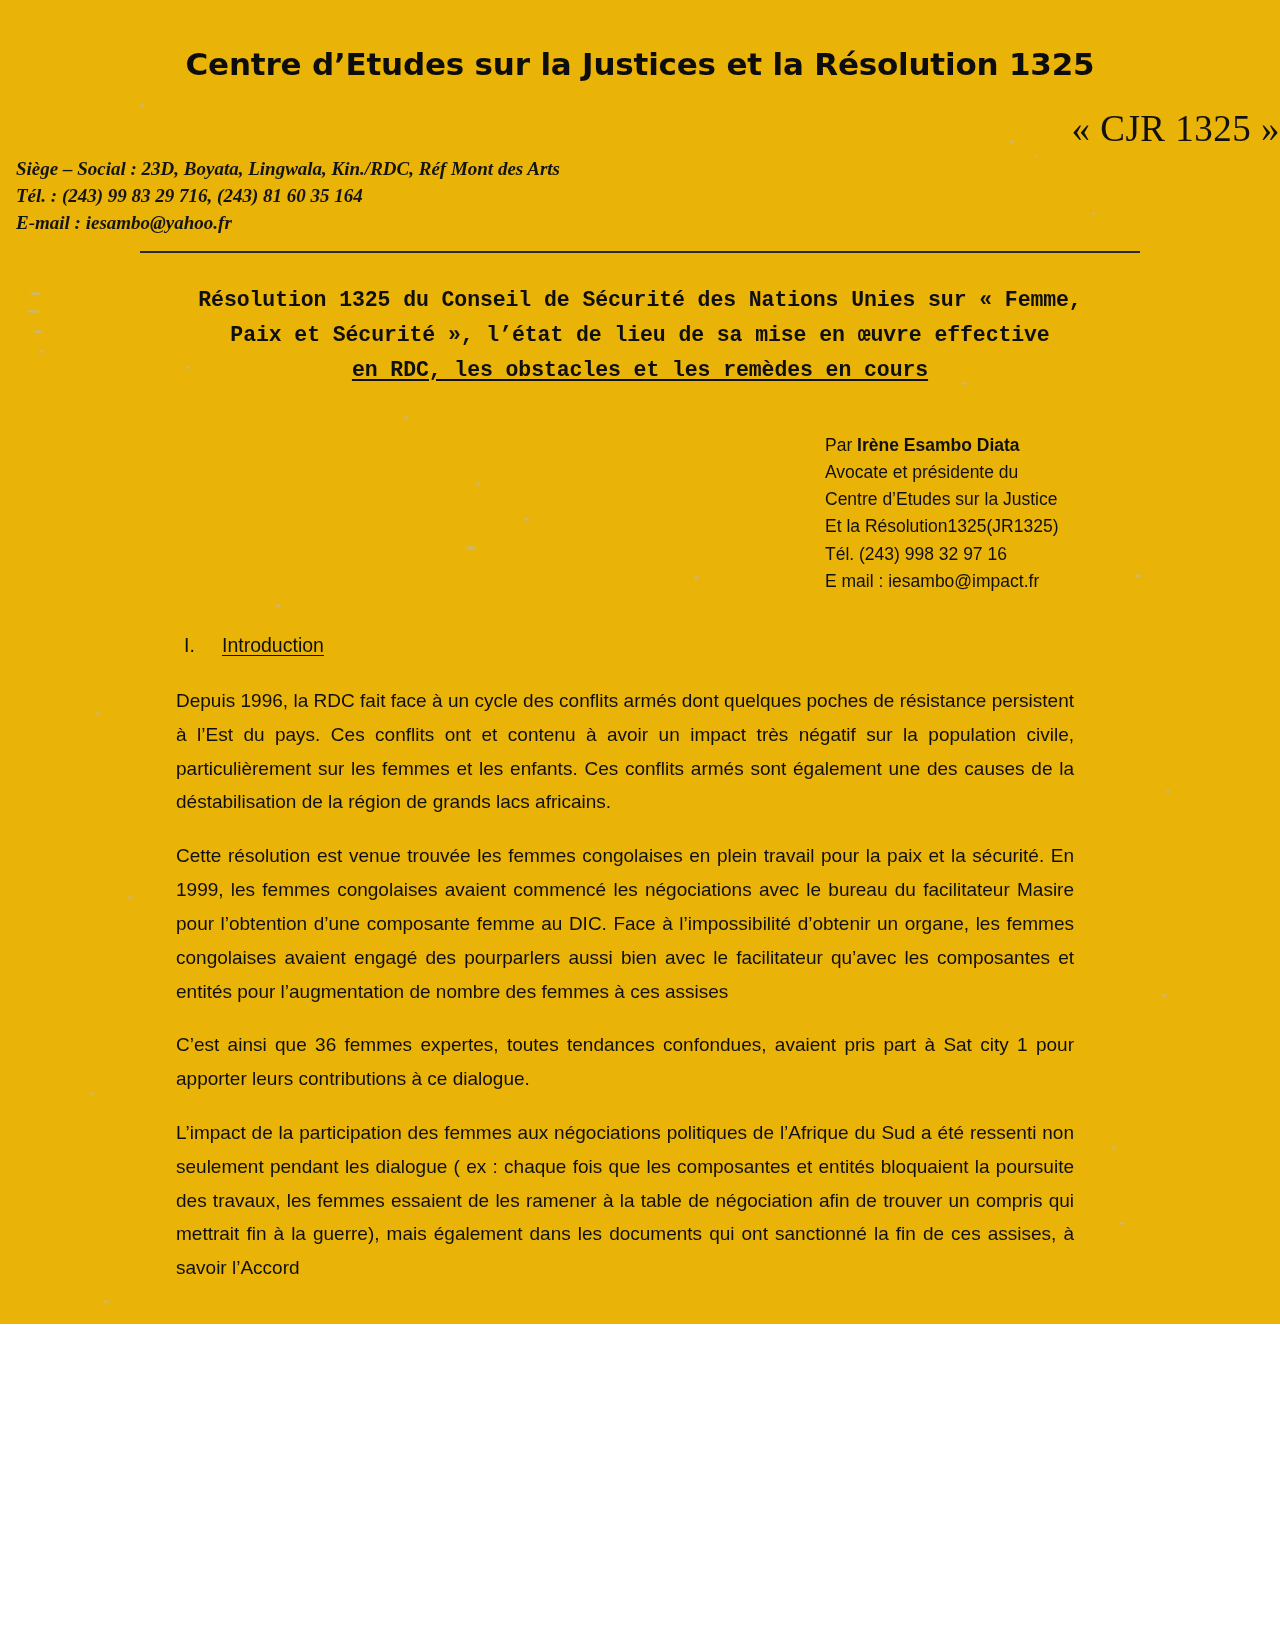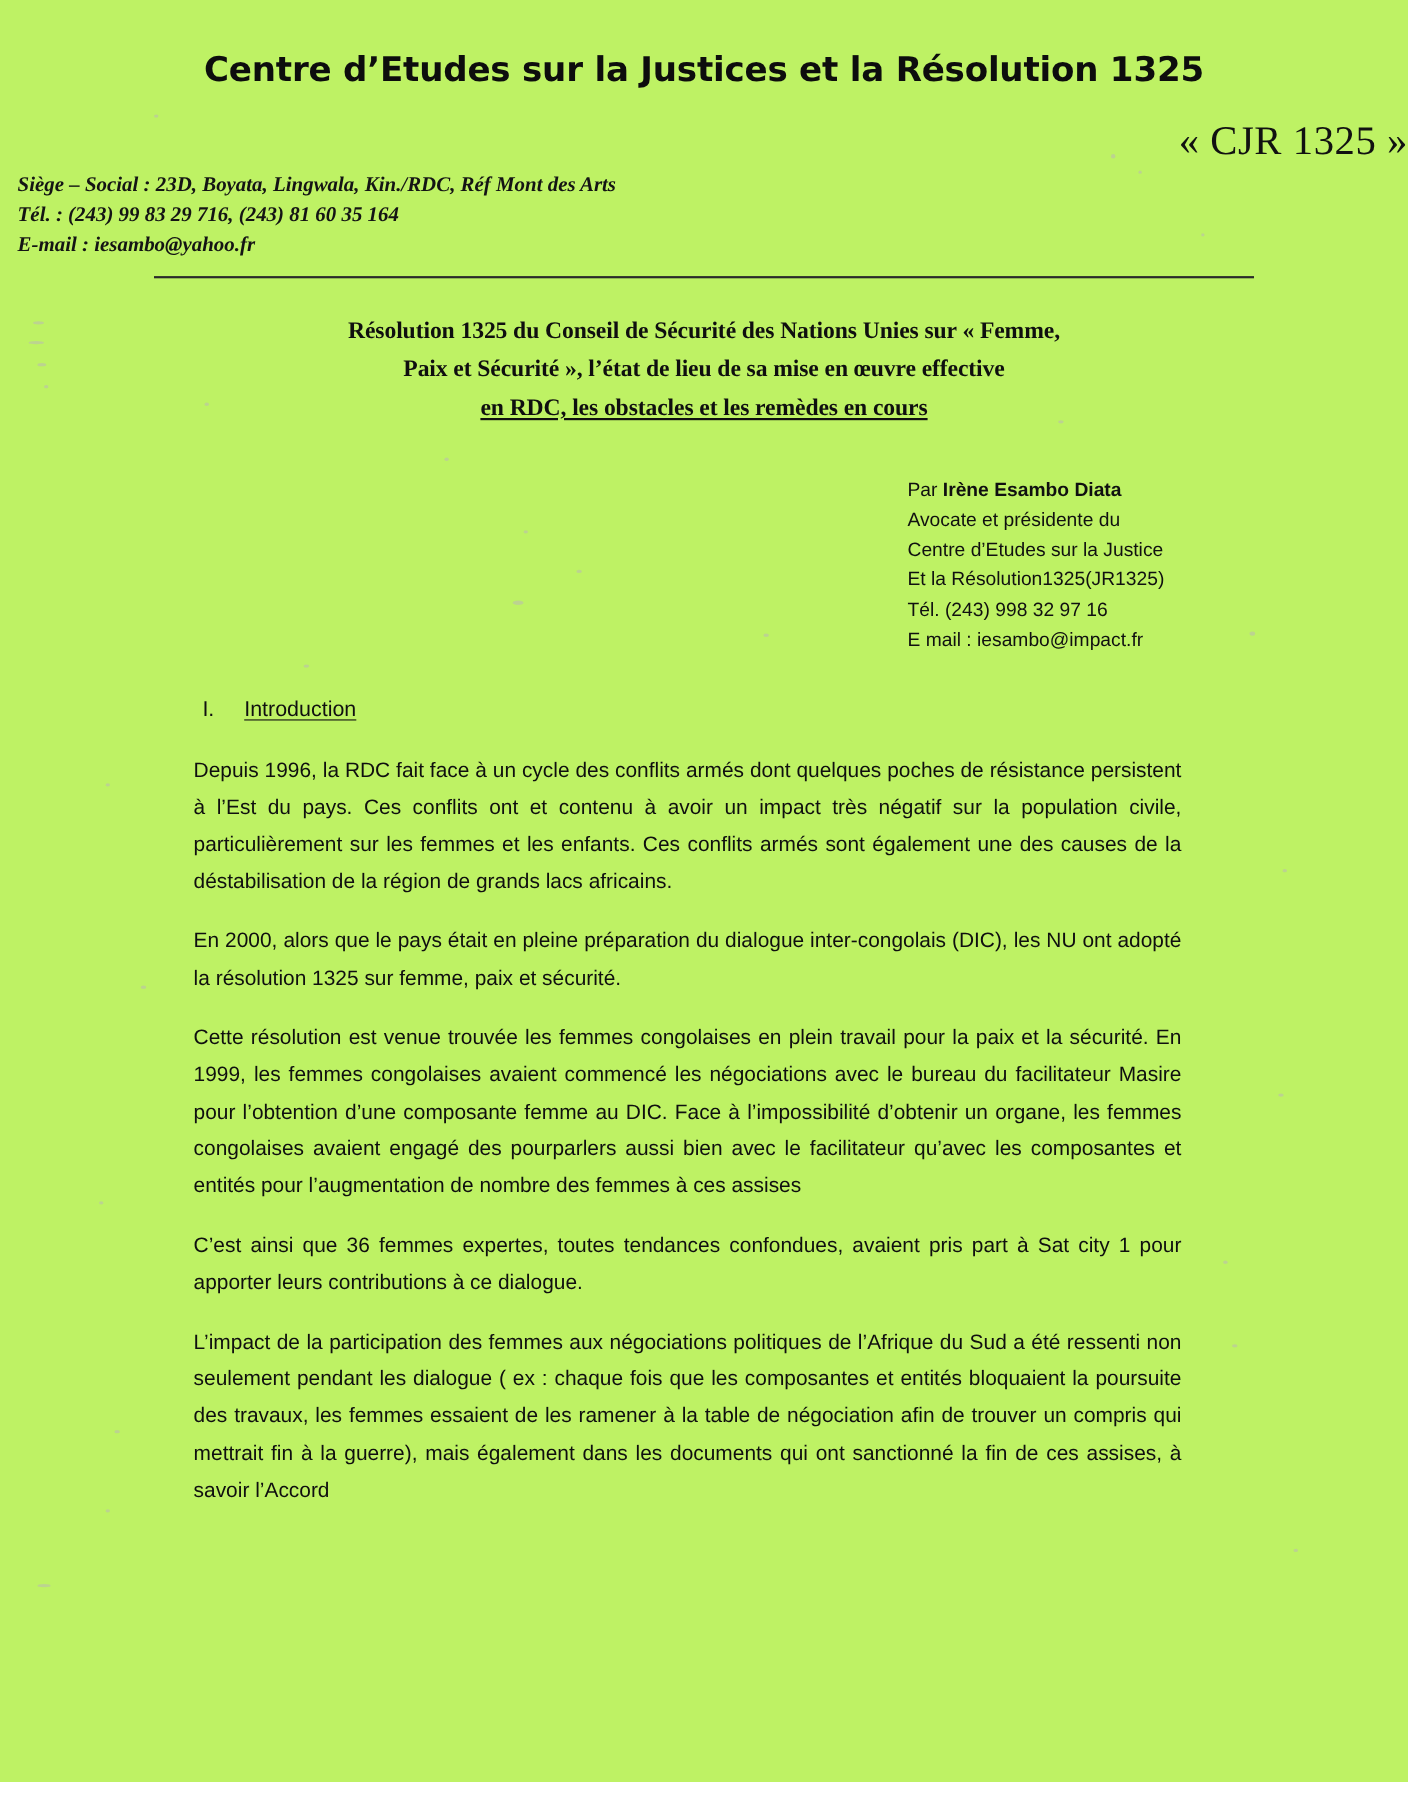--- a/index.html
+++ b/index.html
@@ -7,23 +7,23 @@
     padding: 0;
     background: #ffffff;
   }
   body {
     font-family: "Liberation Sans", sans-serif;
     color: #111111;
   }
   .page {
     position: relative;
     width: 1280px;
-    height: 1620px;
+    height: 1324px;
     margin: 0 auto;
-    background: #bef264;
+    background: #eab308;
     overflow: hidden;
   }
   
   .speckle {
     position: absolute;
     border-radius: 50%;
     background: #b9b9b4;
     opacity: .55;
     pointer-events: none;
   }
@@ -66,21 +66,21 @@
   .rule {
     border: none;
     border-top: 2px solid #2a2a2a;
     margin: 14px 140px 0 140px;
   }
 
   
   .doc-title {
     margin: 30px 150px 0 150px;
     text-align: center;
-    font-family: Liberation Serif, serif;
+    font-family: Liberation Mono, monospace;
     font-weight: bold;
     font-size: 21.5px;
     line-height: 1.62;
     color: #0f0f0f;
     letter-spacing: -0.1px;
   }
   .doc-title .l1 { display: block; }
   .doc-title .l2 { display: block; }
   .doc-title .l3 { display: block; text-decoration: underline; text-underline-offset: 3px; }
 
@@ -199,19 +199,18 @@
     <span class="line">Tél. (243) 998 32 97 16</span>
     <span class="line">E mail : iesambo@impact.fr</span>
   </div>
 
   <div class="section-heading">
     <span class="numeral">I.</span><span class="label">Introduction</span>
   </div>
 
   <div class="body-text">
     <p>Depuis 1996, la RDC fait face à un cycle des conflits armés dont quelques poches de résistance persistent à l’Est du pays. Ces conflits ont  et contenu à avoir un impact très négatif sur la population civile, particulièrement sur les femmes et les enfants. Ces conflits armés  sont également une des causes de la déstabilisation de la région de grands lacs africains.</p>
-    <p>En 2000, alors que le pays était en pleine préparation du dialogue inter-congolais (DIC), les NU ont adopté la résolution 1325 sur femme, paix et sécurité.</p>
     <p>Cette résolution est venue trouvée les femmes congolaises en plein travail pour la paix et la sécurité. En 1999, les femmes congolaises avaient commencé les négociations avec le bureau du facilitateur Masire pour l’obtention d’une composante femme au DIC. Face à l’impossibilité d’obtenir un organe, les femmes congolaises avaient engagé des pourparlers aussi bien avec le facilitateur qu’avec les composantes et entités pour l’augmentation de nombre des femmes à ces assises</p>
     <p>C’est ainsi que 36 femmes expertes, toutes tendances confondues, avaient pris part à Sat city 1 pour  apporter leurs contributions  à ce dialogue.</p>
     <p>L’impact de la participation des femmes aux négociations politiques de l’Afrique du Sud a été ressenti  non seulement pendant les dialogue ( ex : chaque  fois que les composantes et entités  bloquaient la poursuite des travaux, les femmes essaient de les ramener à la table de négociation afin de trouver un compris qui mettrait fin à la guerre), mais également dans les documents qui ont sanctionné la fin de ces assises, à savoir l’Accord</p>
   </div>
 
 </div>
 
 </body></html>

